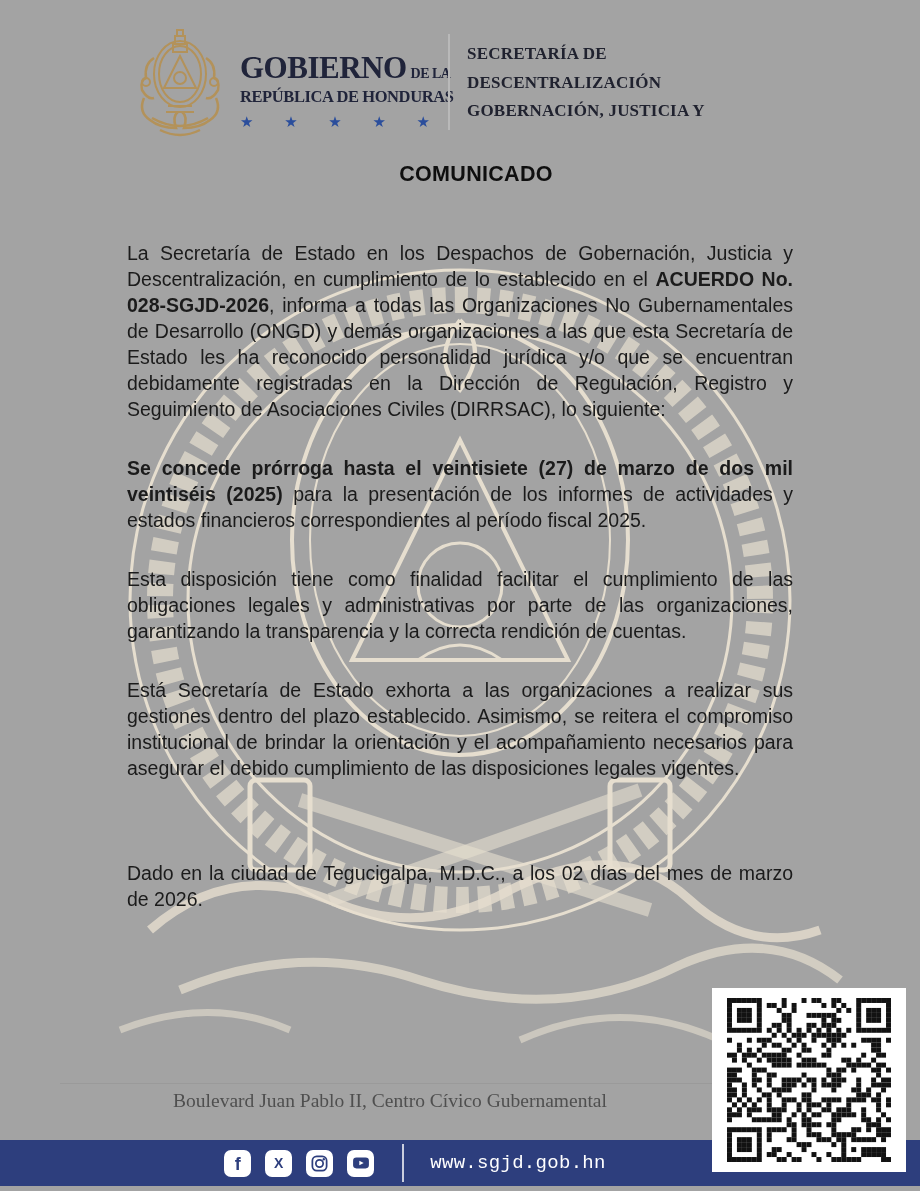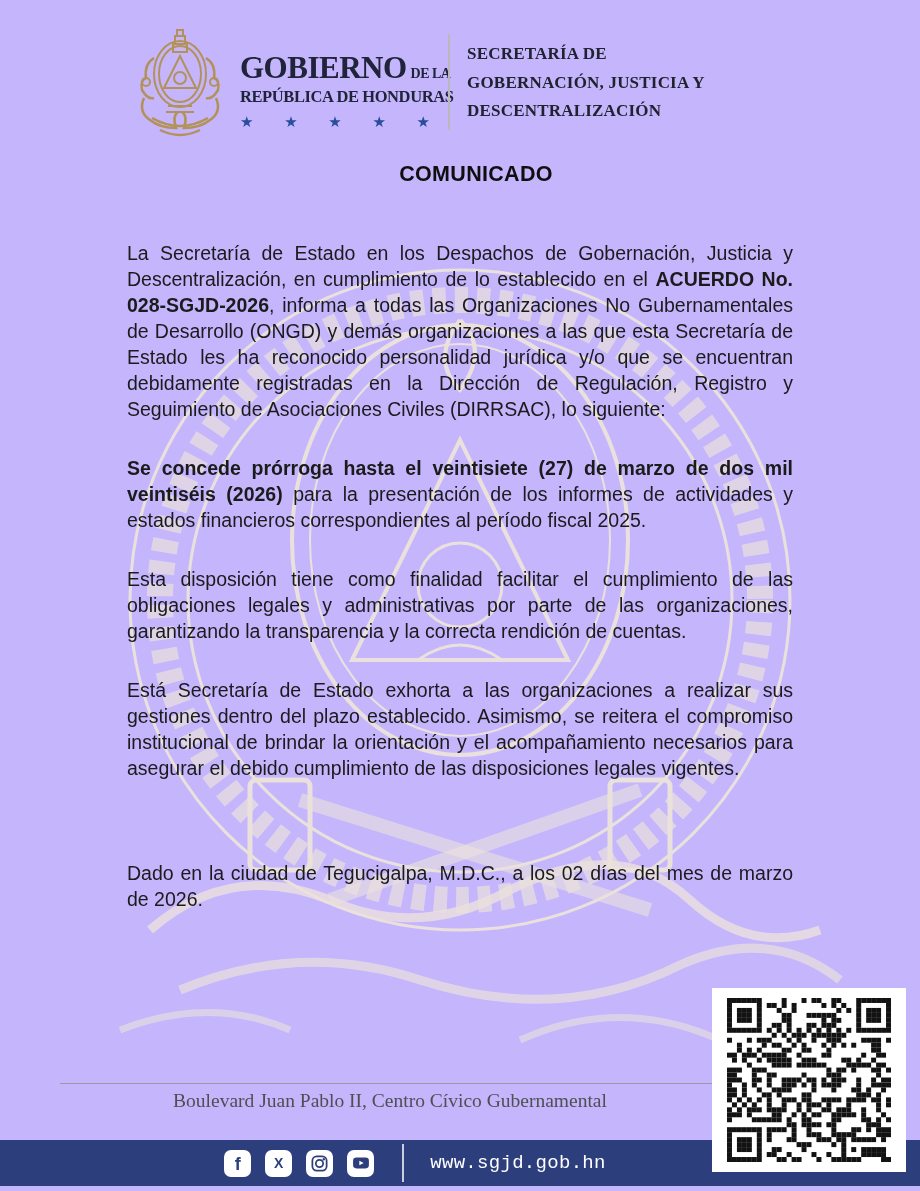--- a/index.html
+++ b/index.html
@@ -1,16 +1,16 @@
 <!DOCTYPE html>
 <html><head>
 <meta charset="utf-8">
 <style>
   html,body{margin:0;padding:0;background:#e8e8e8;}
-  .page{position:relative;width:920px;height:1191px;margin:0 auto;background:#c4b5fd;overflow:hidden;font-family:"Liberation Sans",sans-serif;}
+  .page{position:relative;width:920px;height:1191px;margin:0 auto;background:#a3a3a3;overflow:hidden;font-family:"Liberation Sans",sans-serif;}
   
   .watermark{position:absolute;left:0;top:0;width:920px;height:1191px;pointer-events:none;}
   
   .header{position:absolute;top:22px;left:130px;display:flex;align-items:flex-start;}
   .coat{width:100px;height:120px;flex:none;}
   .gov-block{margin-left:10px;padding-top:28px;width:192px;}
   .gov-line{white-space:nowrap;color:#20243a;font-family:"Liberation Serif",serif;font-weight:bold;}
   .gov-main{font-size:31px;letter-spacing:-0.5px;}
   .gov-dela{font-size:14px;margin-left:4px;}
   .gov-sub{font-size:16.5px;letter-spacing:-0.4px;margin-top:1px;}
@@ -96,30 +96,30 @@
           <span>★</span>
           <span>★</span>
           <span>★</span>
         </div>
     </div>
 
     <div class="v-divider"></div>
 
     <div class="sec-block">
       <div>SECRETARÍA DE</div>
+      <div>DESCENTRALIZACIÓN</div>
       <div>GOBERNACIÓN, JUSTICIA Y</div>
-      <div>DESCENTRALIZACIÓN</div>
     </div>
   </div>
 
   <div class="doc-title">COMUNICADO</div>
 
   <div class="doc-body">
       <p><span>La Secretaría de Estado  en los Despachos de Gobernación, Justicia y Descentralización, en cumplimiento de lo establecido en el </span><b>ACUERDO No. 028-SGJD-2026</b><span>, informa a todas las Organizaciones No Gubernamentales de Desarrollo (ONGD) y demás organizaciones a las que esta Secretaría de Estado les ha reconocido personalidad jurídica y/o que se encuentran debidamente registradas en la Dirección de Regulación, Registro y Seguimiento de Asociaciones Civiles (DIRRSAC), lo siguiente:</span></p>
-      <p><b>Se concede prórroga hasta el veintisiete (27) de marzo de dos mil veintiséis (2026)</b><span> para la presentación de los informes de actividades y estados financieros correspondientes al período fiscal 2025.</span></p>
+      <p><b>Se concede prórroga hasta el veintisiete (27) de marzo de dos mil veintiséis (2025)</b><span> para la presentación de los informes de actividades y estados financieros correspondientes al período fiscal 2025.</span></p>
       <p><span>Esta disposición tiene como finalidad facilitar el cumplimiento de las obligaciones legales y administrativas por parte de las organizaciones, garantizando la transparencia y la correcta rendición de cuentas.</span></p>
       <p><span>Está Secretaría de Estado exhorta a las organizaciones a realizar sus gestiones dentro del plazo establecido. Asimismo, se reitera el compromiso institucional de brindar la orientación y el acompañamiento necesarios para asegurar el debido cumplimiento de las disposiciones legales vigentes.</span></p>
       <p><span>Dado en la ciudad de Tegucigalpa, M.D.C., a los 02 días del mes de marzo de 2026.</span></p>
     </div>
 
   <div class="qr-box">
     <svg id="qr-svg" width="164" height="164" viewBox="0 0 165 165">
         <g fill="#121212">
           <rect x="0" y="0" width="5" height="5"></rect>
           <rect x="5" y="0" width="5" height="5"></rect>

